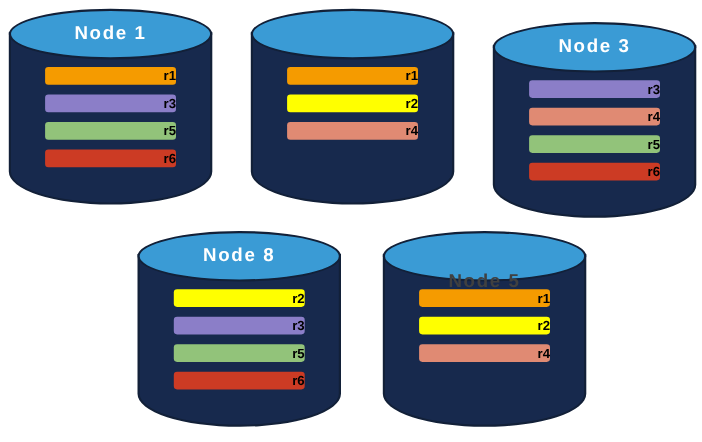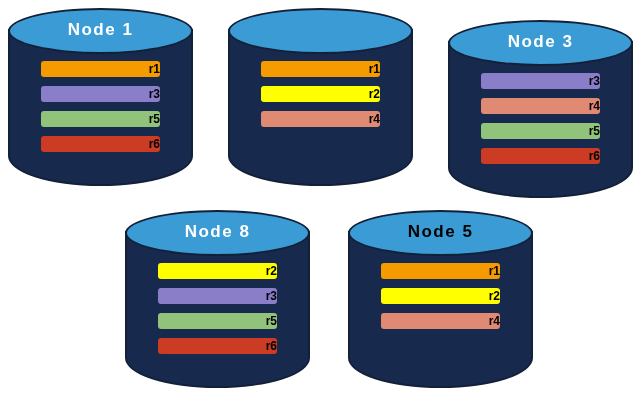--- a/index.html
+++ b/index.html
@@ -130,20 +130,20 @@
       <div class="replica-stack">
         <div class="replica" style="background: rgb(255, 255, 0); color: rgb(0, 0, 0);">r2</div>
         <div class="replica" style="background: rgb(139, 126, 200); color: rgb(0, 0, 0);">r3</div>
         <div class="replica" style="background: rgb(146, 195, 122); color: rgb(0, 0, 0);">r5</div>
         <div class="replica" style="background: rgb(204, 59, 36); color: rgb(0, 0, 0);">r6</div>
       </div>
     </div>
     <div class="node" style="left: 348px; top: 208px;">
       <div class="cyl-body" style="background: rgb(23, 41, 77); border-color: rgb(18, 32, 56);"></div>
       <div class="cyl-top" style="background: rgb(58, 155, 213); border-color: rgb(18, 32, 56);"></div>
-      <div class="node-label" style="color: #000000;">Node  5</div>
+      <div class="node-label" style="color: #404040; margin-top: 24px;">Node  5</div>
       <div class="replica-stack">
         <div class="replica" style="background: rgb(245, 155, 0); color: rgb(0, 0, 0);">r1</div>
         <div class="replica" style="background: rgb(255, 255, 0); color: rgb(0, 0, 0);">r2</div>
         <div class="replica" style="background: rgb(224, 138, 115); color: rgb(0, 0, 0);">r4</div>
       </div>
     </div>
   </div>
 
 </body></html>

